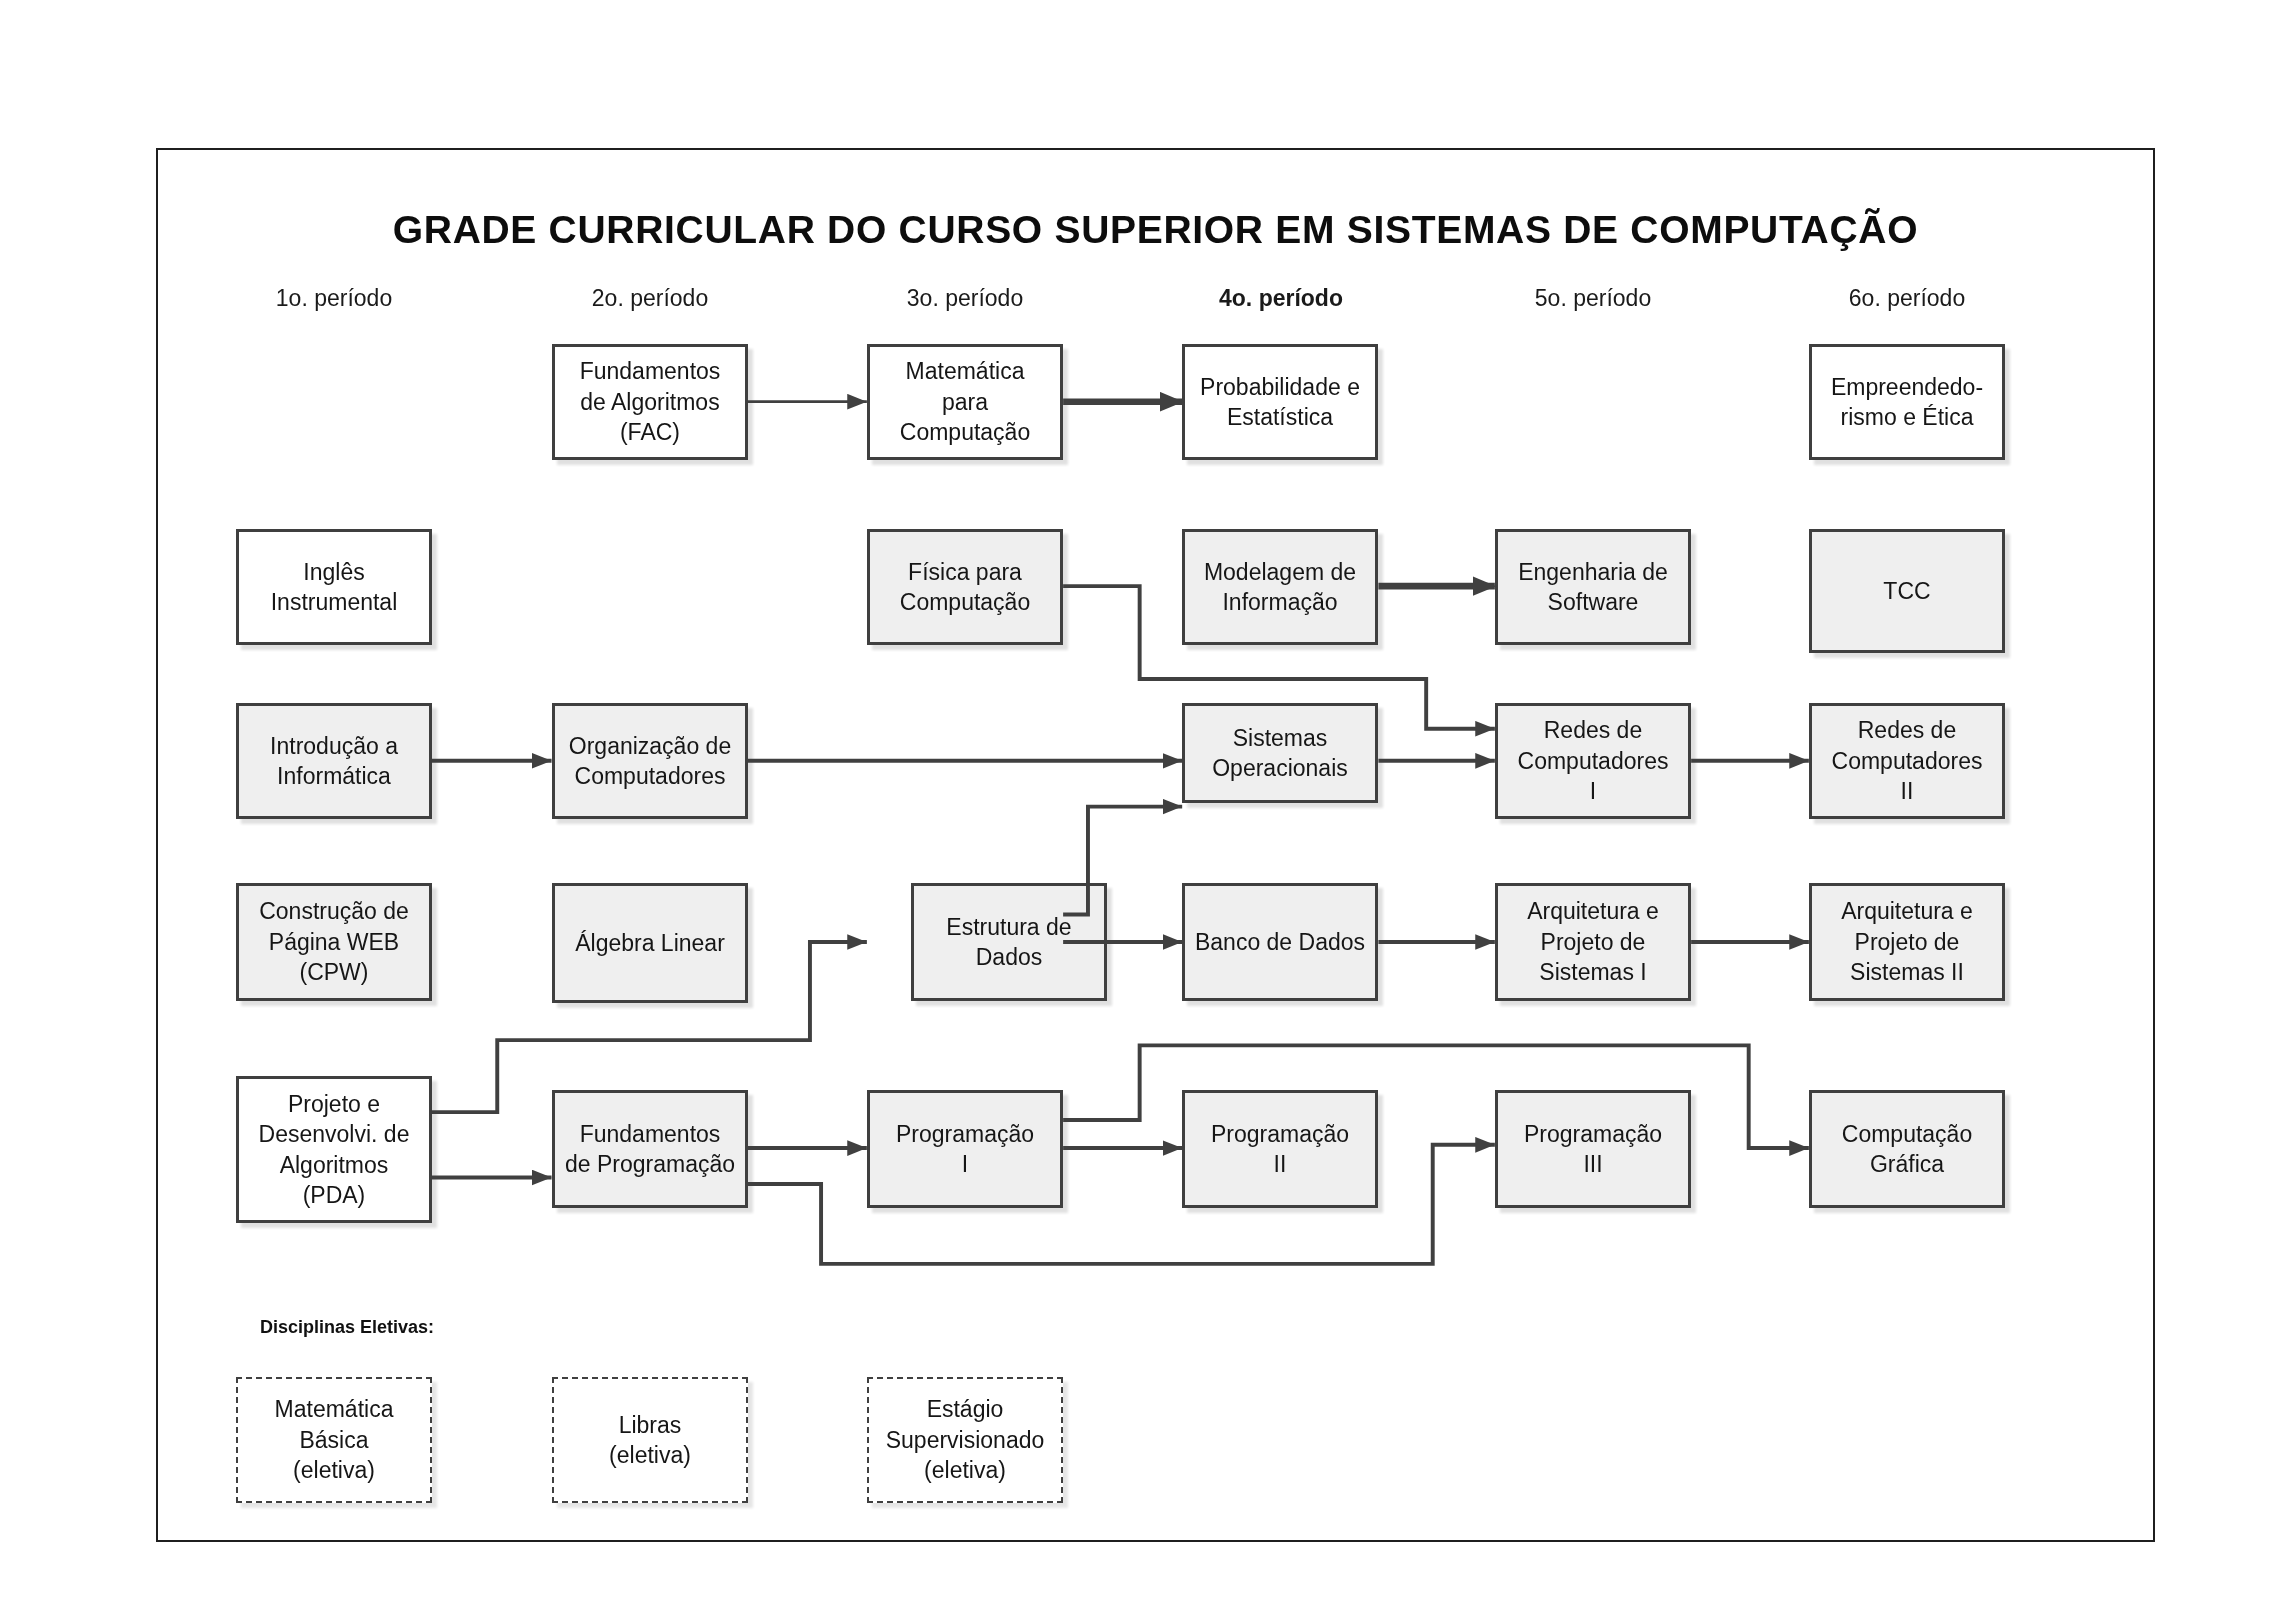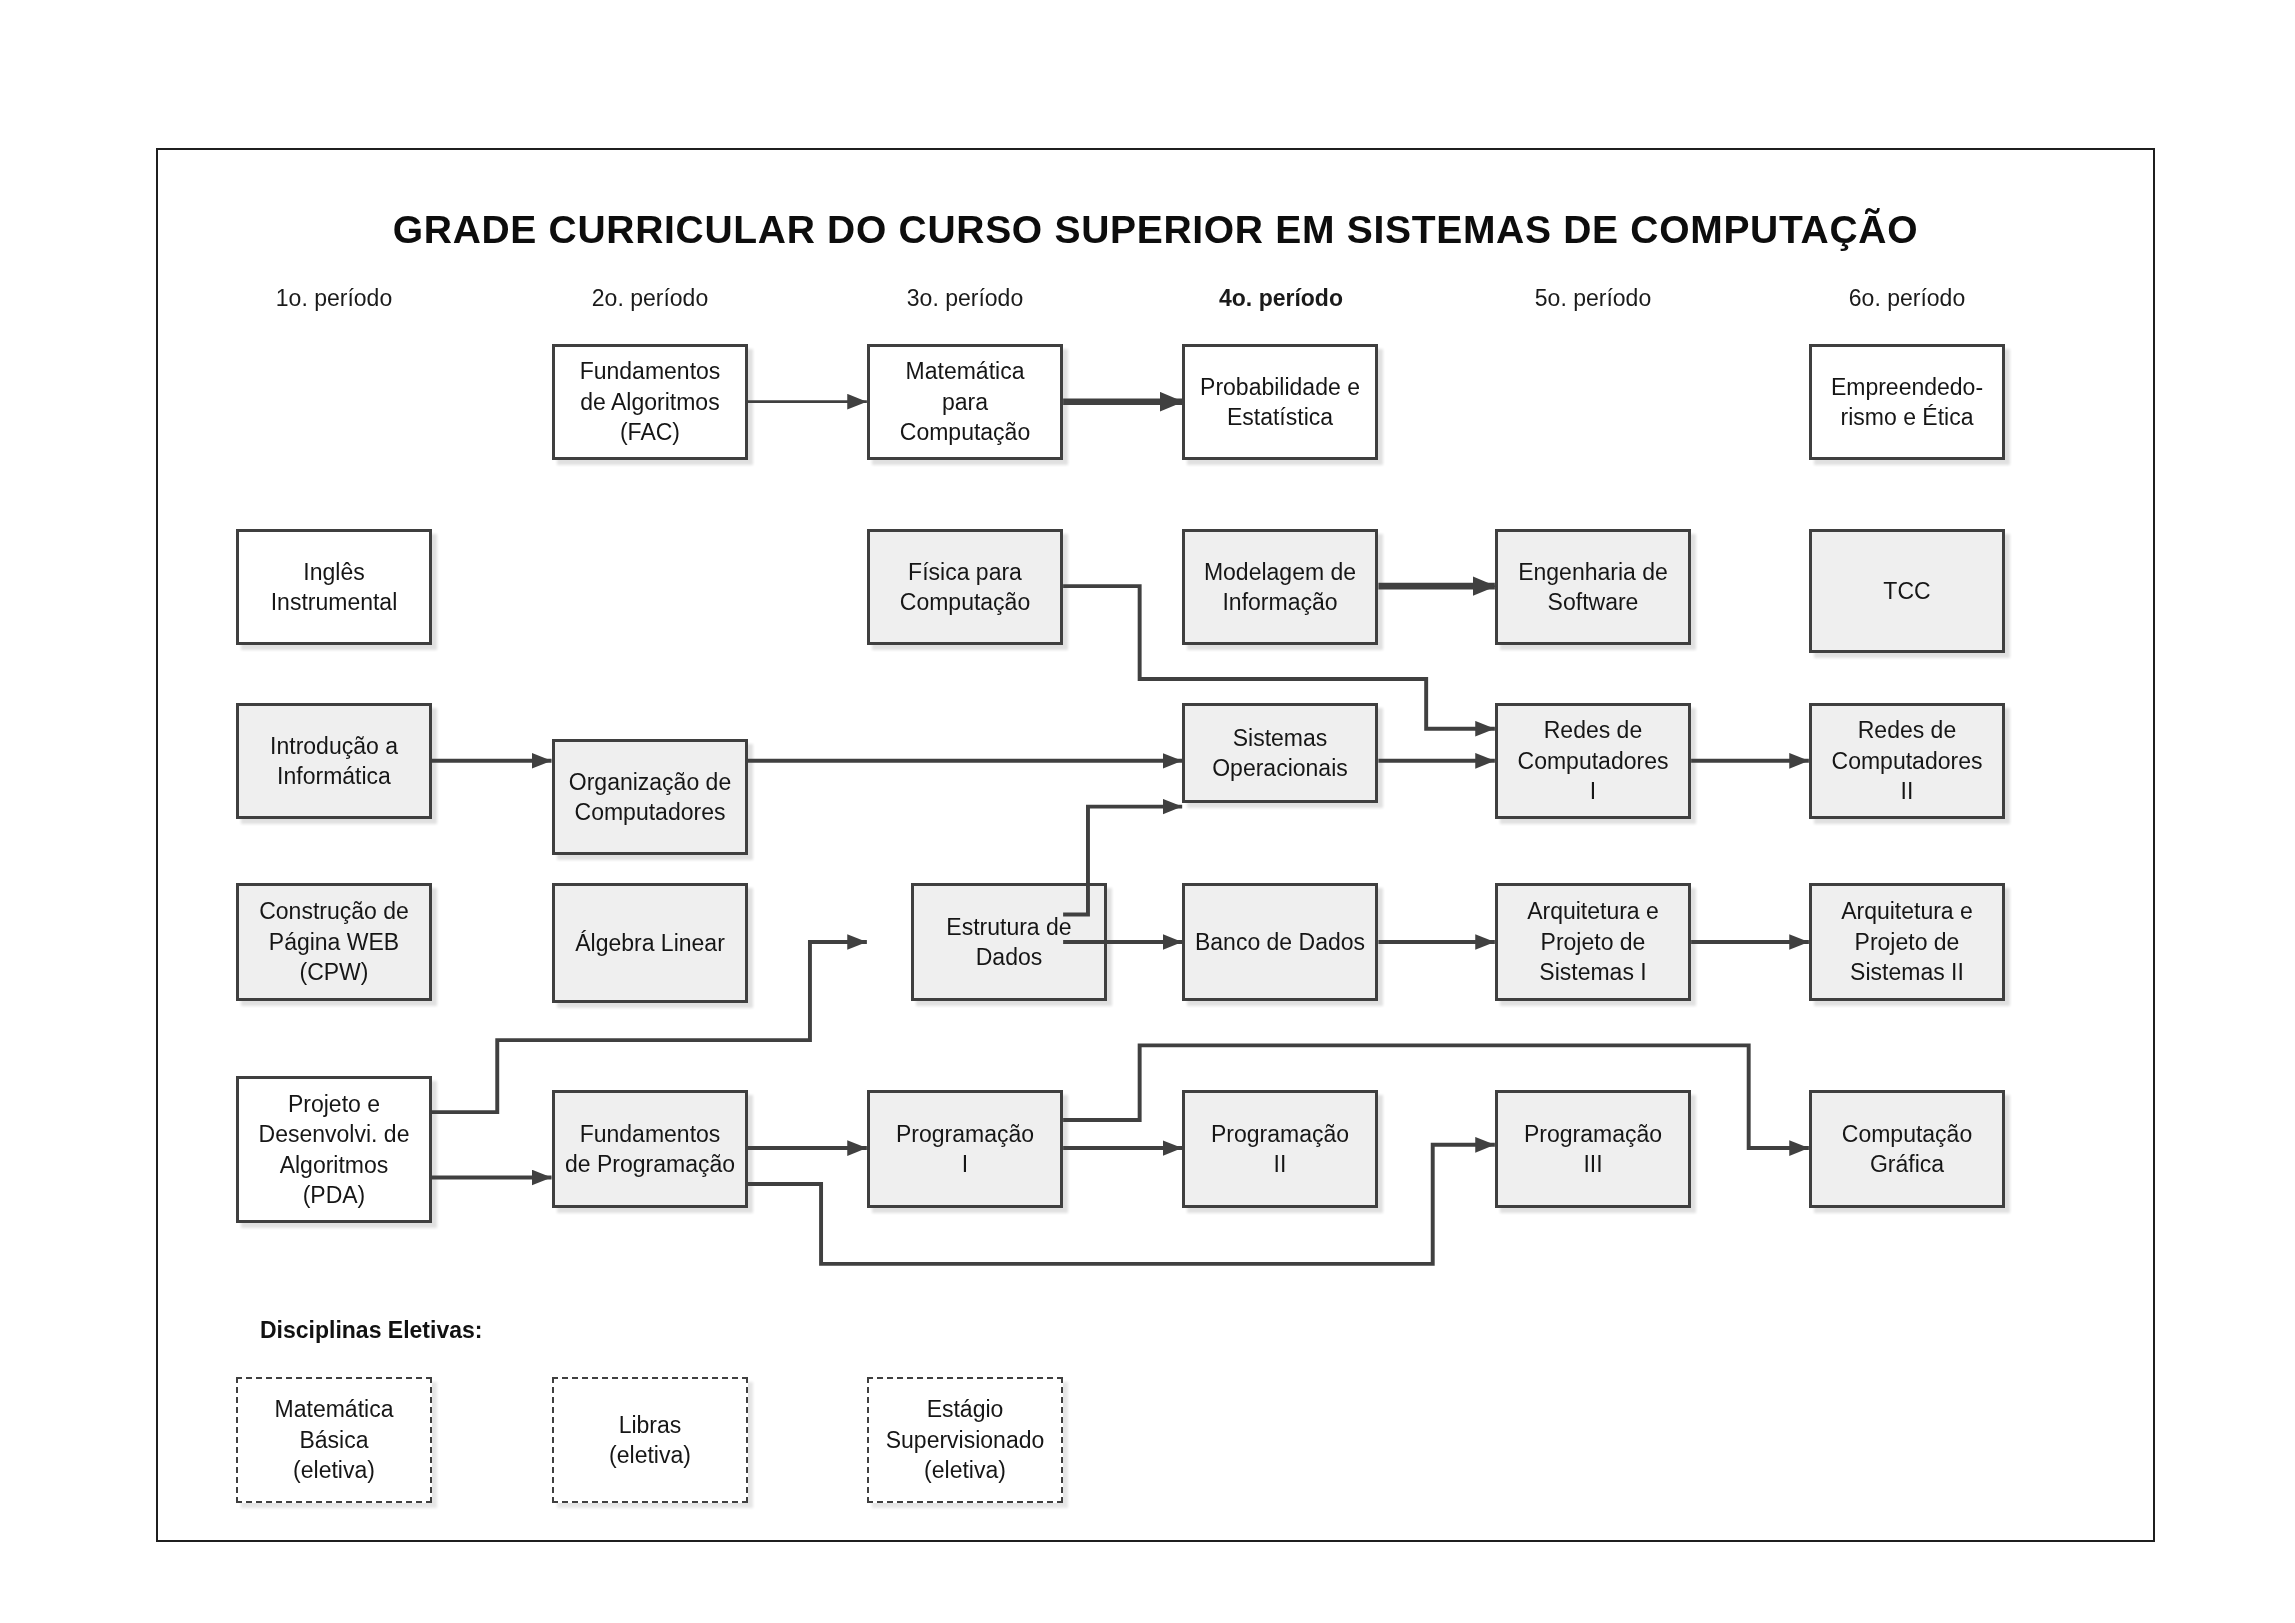--- a/index.html
+++ b/index.html
@@ -38,21 +38,21 @@
     padding:2.6px 3.9px;
   }
   .box.gray{background:#efefef;}
   .box.white{background:#ffffff;}
   .box.elective{
     border:2.6px dashed #3f3f3f;background:#ffffff;
     box-shadow:5.2px 5.2px 2.6px rgba(0,0,0,0.10);
   }
   #electives-label{
     position:absolute;left:260px;top:1317px;
-    font-size:23px;font-weight:bold;color:#111111;
+    font-size:18px;font-weight:bold;color:#111111;
   }
   #wires{
     position:absolute;left:0;top:0;width:2295px;height:1623px;
     z-index:3;pointer-events:none;
   }
 </style>
 </head>
 <body>
 
 <div id="canvas">
@@ -101,21 +101,21 @@
         <div class="box-label">Engenharia de
 Software</div>
       </div>
       <div class="box gray" style="left: 1809px; top: 529px; height: 124px; text-align: right;">
         <div class="box-label">TCC</div>
       </div>
       <div class="box gray" style="left: 236px; top: 703px; height: 116px;">
         <div class="box-label">Introdução a
 Informática</div>
       </div>
-      <div class="box gray" style="left: 552px; top: 703px; height: 116px; margin-top: 36px;">
+      <div class="box gray" style="left: 552px; top: 703px; height: 116px;">
         <div class="box-label">Organização de
 Computadores</div>
       </div>
       <div class="box gray" style="left: 1182px; top: 703px; height: 100px;">
         <div class="box-label">Sistemas
 Operacionais</div>
       </div>
       <div class="box gray" style="left: 1495px; top: 703px; height: 116px;">
         <div class="box-label">Redes de
 Computadores

